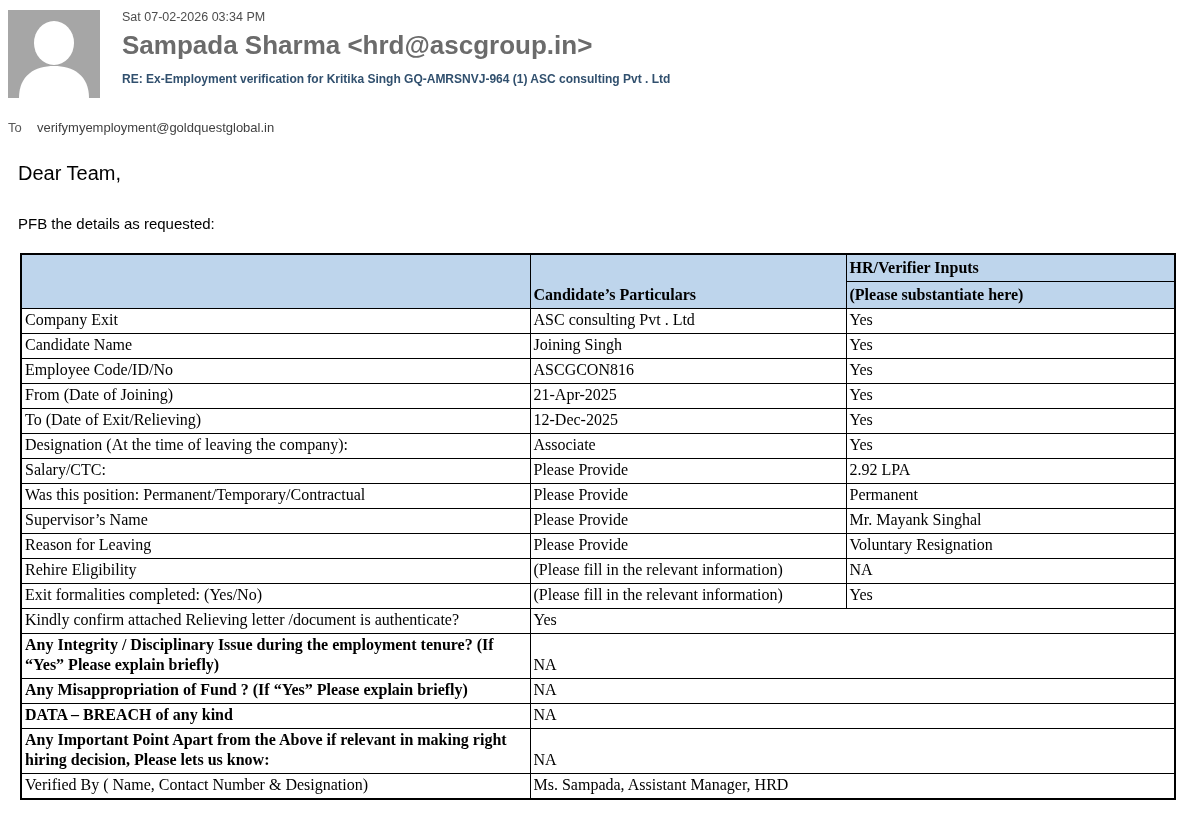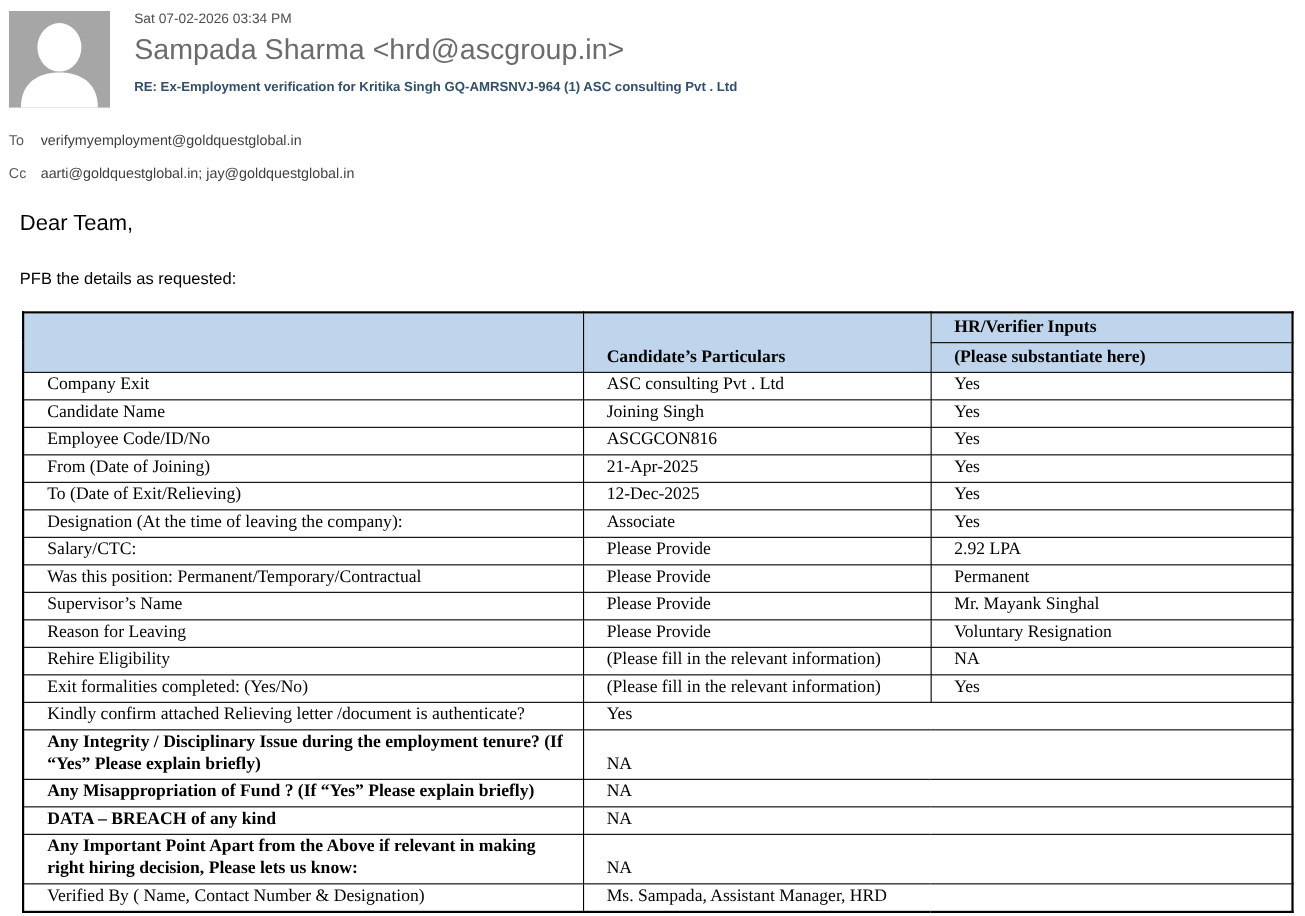--- a/index.html
+++ b/index.html
@@ -7,21 +7,21 @@
     width:1186px; height:833px; overflow:hidden;
     background:#ffffff; color:#000;
     font-family:"Liberation Sans", sans-serif;
   }
 
   
   .email-header { position:relative; height:104px; }
   .avatar { position:absolute; left:8px; top:10px; width:92px; height:88px; }
   .meta { margin-left:122px; padding-top:10px; }
   .timestamp { font-size:12.5px; color:#4d4d4d; }
-  .sender { font-size:26px; color:#6b6b6b; margin-top:6px; font-weight:400; }
+  .sender { font-size:26px; color:#6b6b6b; margin-top:6px; font-weight:700; }
   .subject { font-size:12px; font-weight:bold; color:#31506e; margin-top:11px; }
 
   
   .recipients { margin:16px 0 0 8px; font-size:13px; }
   .recip-row { display:flex; align-items:flex-start; margin-bottom:15px; }
   .recip-label { color:#595959; width:29px; flex:0 0 29px; }
   .recip-value { color:#3f3f3f; }
 
   
   .greeting { margin:27px 0 0 18px; font-size:20px; }
@@ -29,21 +29,21 @@
 
   
   table.verif {
     border-collapse:collapse; table-layout:fixed;
     margin:21px 0 0 20px; width:1154px;
     font-family:"Liberation Serif", serif; font-size:16px;
     border:2px solid #000;
   }
   table.verif td {
     border:1px solid #000;
-    padding:1px 6px 3px 21px;
+    padding:1px 6px 3px 3px;
     vertical-align:bottom;
     height:25px; line-height:20px;
     box-sizing:border-box;
     overflow:hidden;
   }
   td.hcell { background:#BED5EC; font-weight:bold; }
   td.vtop { vertical-align:top; }
   td.pad-extra { padding-left:14px; }
   td.bold-label { font-weight:bold; line-height:21px; }
   tr.tall td { height:42px;margin-left:16px; }
@@ -63,24 +63,20 @@
     <div class="timestamp">Sat 07-02-2026 03:34 PM</div>
     <div class="sender">Sampada Sharma &lt;hrd@ascgroup.in&gt;</div>
     <div class="subject">RE: Ex-Employment verification for Kritika Singh GQ-AMRSNVJ-964 (1) ASC consulting Pvt . Ltd</div>
   </div>
 </div>
 
 <div class="recipients">
   <div class="recip-row">
     <span class="recip-label">To</span>
     <span class="recip-value">verifymyemployment@goldquestglobal.in</span>
-  </div>
-  <div class="recip-row">
-    <span class="recip-label">Cc</span>
-    <span class="recip-value">aarti@goldquestglobal.in; jay@goldquestglobal.in</span>
   </div>
 </div>
 
 <div class="greeting">Dear Team,</div>
 <div class="intro">PFB the details as requested:</div>
 
 <table class="verif">
   <colgroup>
       <col style="width:509px">
       <col style="width:316px">

